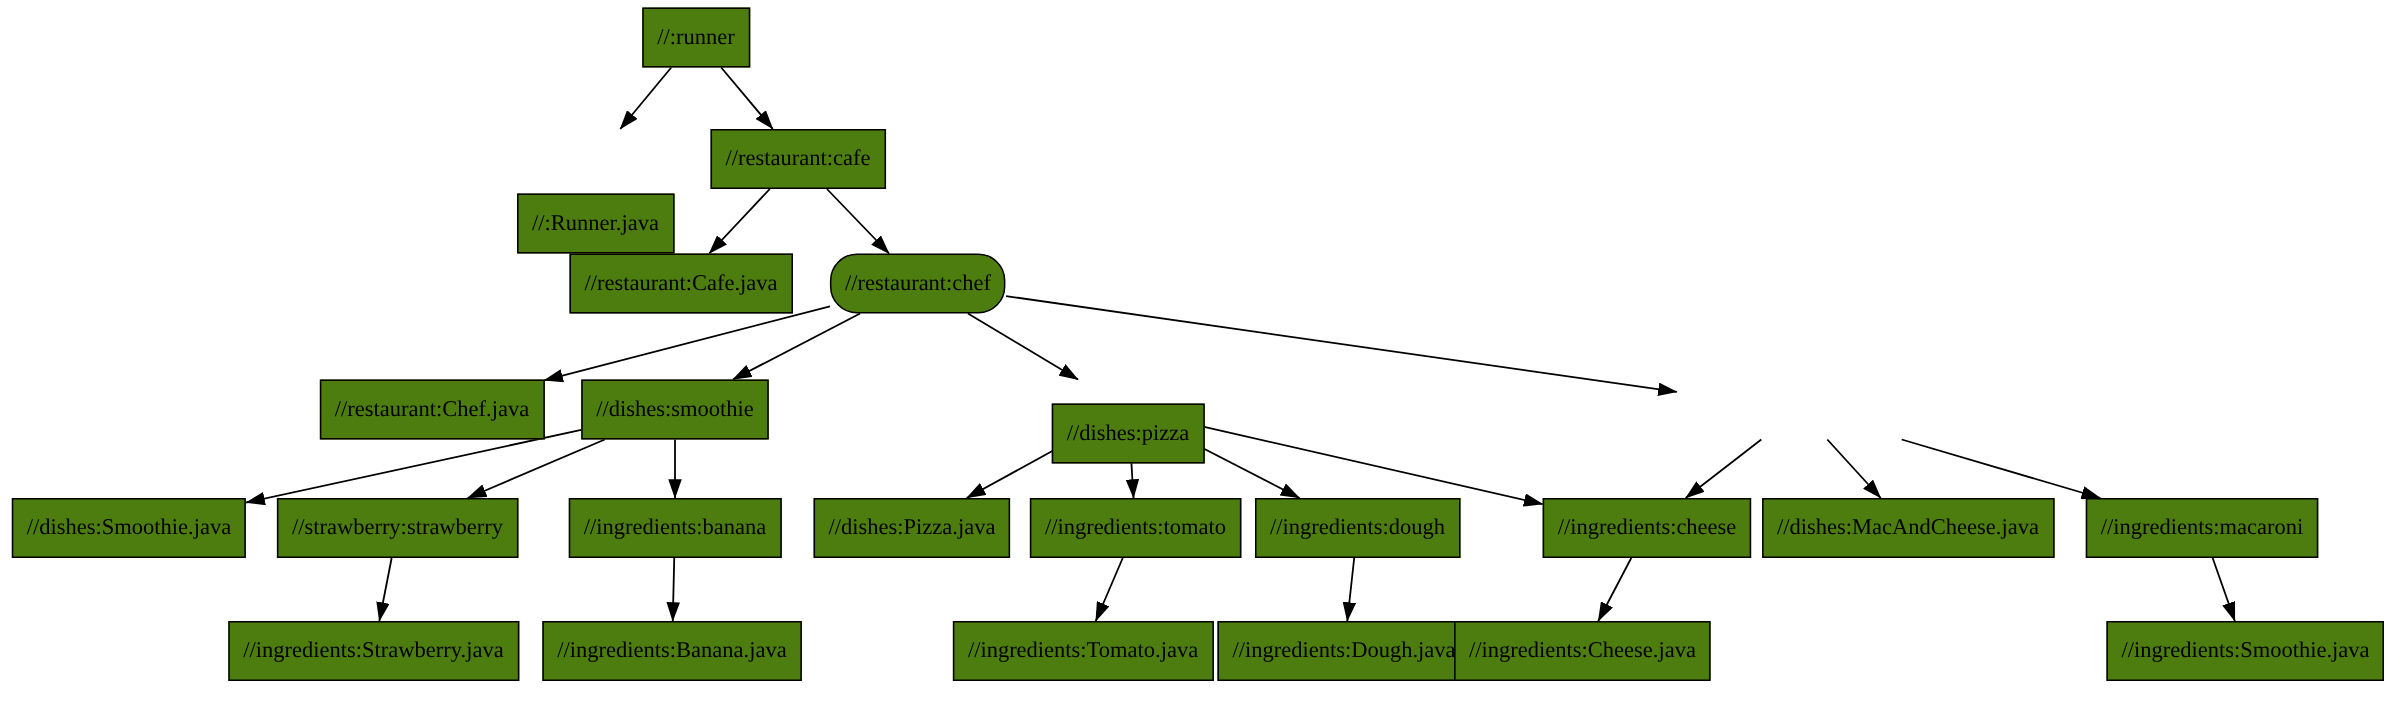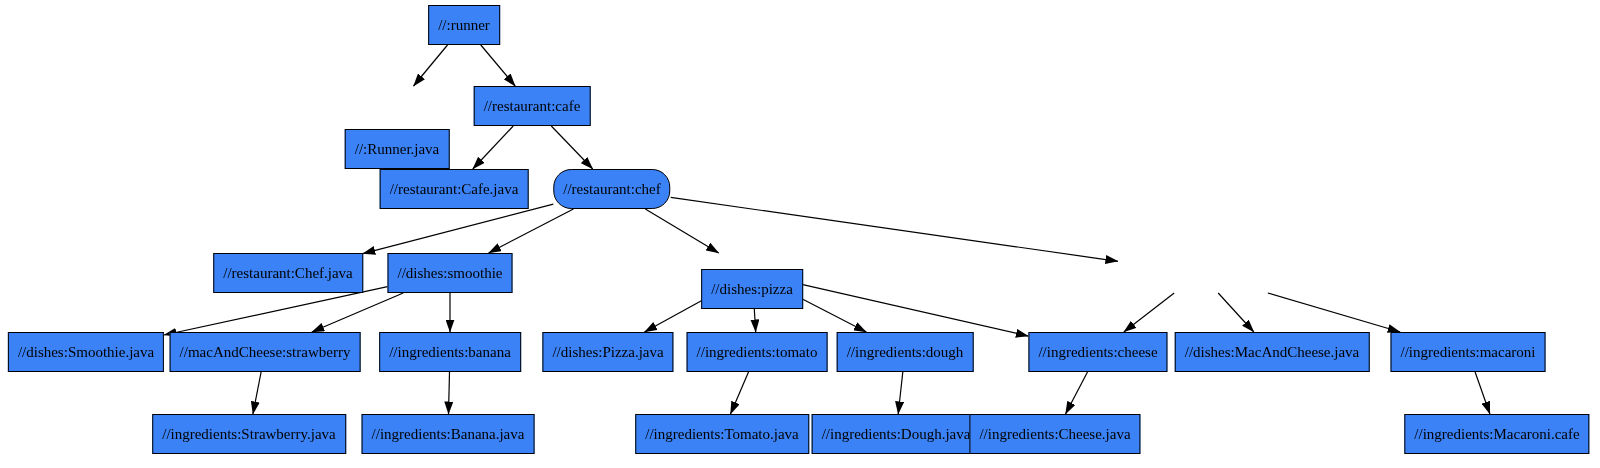--- a/index.html
+++ b/index.html
@@ -18,21 +18,21 @@
   #edge-layer {
     position: absolute;
     left: 0;
     top: 0;
     width: 1600px;
     height: 468px;
   }
   .node {
     position: absolute;
     transform: translateX(-50%);
-    background: #3b82f6;
+    background: #4d7c0f;
     border: 1px solid #000000;
     color: #000000;
     font-size: 15px;
     height: 38px;
     line-height: 38px;
     padding: 0 9px;
     white-space: nowrap;
     text-align: center;
     box-sizing: content-box;
   }
@@ -79,27 +79,27 @@
     </svg>
 <div class="node" style="left: 464px; top: 5px;">//:runner</div>
     <div class="node" style="left: 397px; top: 86px; margin-top: 43px;">//:Runner.java</div>
     <div class="node" style="left: 532px; top: 86px;">//restaurant:cafe</div>
     <div class="node" style="left: 454px; top: 169px;">//restaurant:Cafe.java</div>
     <div class="node" style="left: 612px; top: 169px; border-radius: 18px;">//restaurant:chef</div>
     <div class="node" style="left: 288px; top: 253px;">//restaurant:Chef.java</div>
     <div class="node" style="left: 450px; top: 253px;">//dishes:smoothie</div>
     <div class="node" style="left: 752px; top: 253px; margin-top: 16px;">//dishes:pizza</div>
     <div class="node" style="left: 86px; top: 332px;">//dishes:Smoothie.java</div>
-    <div class="node" style="left: 265px; top: 332px;">//macAndCheese:strawberry</div>
+    <div class="node" style="left: 265px; top: 332px;">//strawberry:strawberry</div>
     <div class="node" style="left: 450px; top: 332px;">//ingredients:banana</div>
     <div class="node" style="left: 608px; top: 332px;">//dishes:Pizza.java</div>
     <div class="node" style="left: 757px; top: 332px;">//ingredients:tomato</div>
     <div class="node" style="left: 905px; top: 332px;">//ingredients:dough</div>
     <div class="node" style="left: 1098px; top: 332px;">//ingredients:cheese</div>
     <div class="node" style="left: 1272px; top: 332px;">//dishes:MacAndCheese.java</div>
     <div class="node" style="left: 1468px; top: 332px;">//ingredients:macaroni</div>
     <div class="node" style="left: 249px; top: 414px;">//ingredients:Strawberry.java</div>
     <div class="node" style="left: 448px; top: 414px;">//ingredients:Banana.java</div>
     <div class="node" style="left: 722px; top: 414px;">//ingredients:Tomato.java</div>
     <div class="node" style="left: 896px; top: 414px;">//ingredients:Dough.java</div>
     <div class="node" style="left: 1055px; top: 414px;">//ingredients:Cheese.java</div>
-    <div class="node" style="left: 1497px; top: 414px;">//ingredients:Macaroni.cafe</div>
+    <div class="node" style="left: 1497px; top: 414px;">//ingredients:Smoothie.java</div>
   </div>
 
 </body></html>

